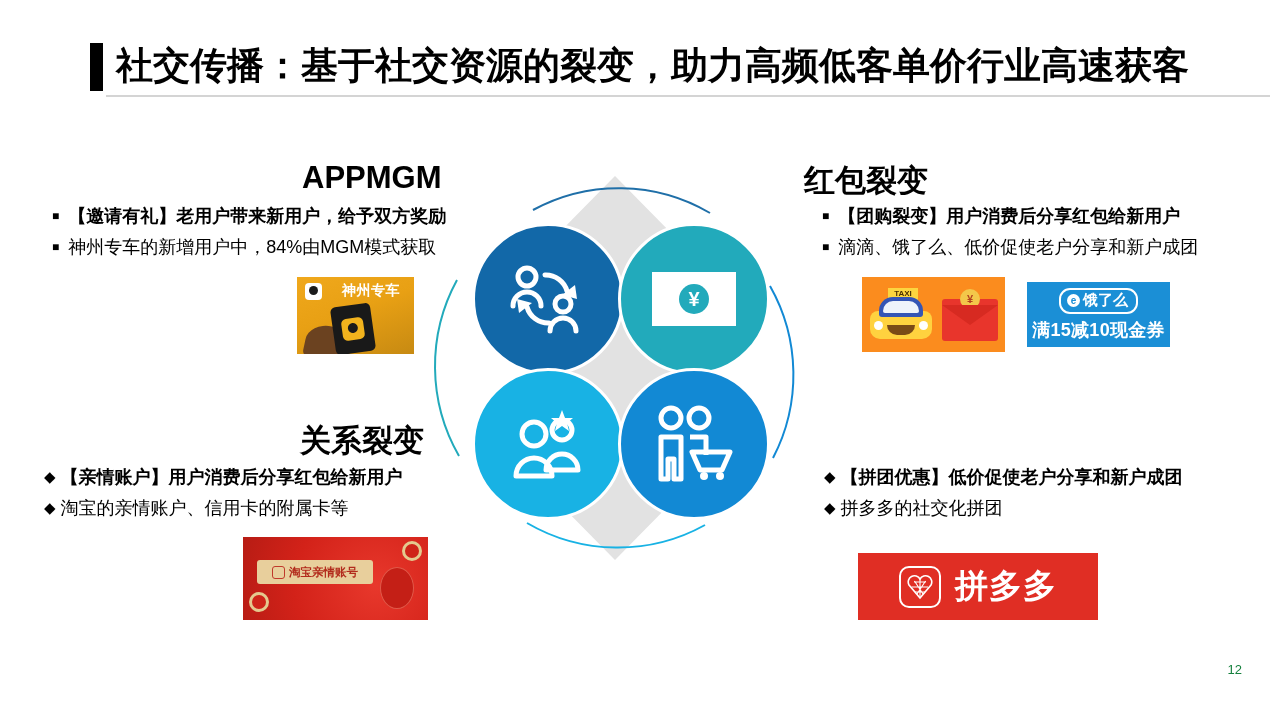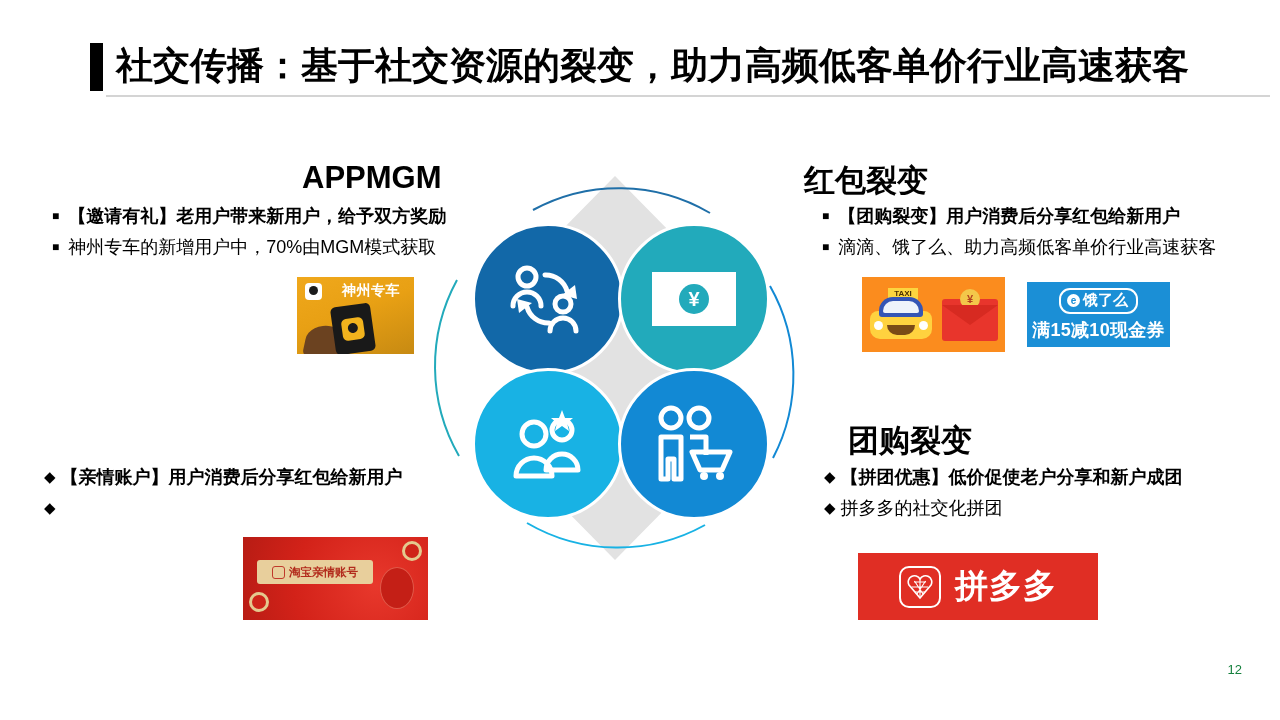--- a/index.html
+++ b/index.html
@@ -315,47 +315,48 @@
   </div>
 
   <div class="quad-heading" id="q-appmgm-heading">APPMGM</div>
   <div class="bullets" id="q-appmgm-bullets">
     <div class="bullet-row">
       <span class="bullet-mark">■</span>
       <span class="bullet-text strong">【邀请有礼】老用户带来新用户，给予双方奖励</span>
     </div>
     <div class="bullet-row">
       <span class="bullet-mark">■</span>
-      <span class="bullet-text">神州专车的新增用户中，70%由MGM模式获取</span>
+      <span class="bullet-text">神州专车的新增用户中，84%由MGM模式获取</span>
     </div>
   </div>
 
   <div class="quad-heading" id="q-hongbao-heading">红包裂变</div>
   <div class="bullets" id="q-hongbao-bullets">
     <div class="bullet-row">
       <span class="bullet-mark">■</span>
       <span class="bullet-text strong">【团购裂变】用户消费后分享红包给新用户</span>
     </div>
     <div class="bullet-row">
       <span class="bullet-mark">■</span>
-      <span class="bullet-text">滴滴、饿了么、助力高频低客单价行业高速获客</span>
-    </div>
-  </div>
-
+      <span class="bullet-text">滴滴、饿了么、低价促使老户分享和新户成团</span>
+    </div>
+  </div>
+
+  <div class="quad-heading" id="q-guanxi-heading">关系裂变</div>
   <div class="bullets" id="q-guanxi-bullets">
     <div class="bullet-row">
       <span class="bullet-mark diamond">◆</span>
       <span class="bullet-text strong">【亲情账户】用户消费后分享红包给新用户</span>
     </div>
     <div class="bullet-row">
       <span class="bullet-mark diamond">◆</span>
-    </div>
-  </div>
-
-  <div class="quad-heading" id="q-tuangou-heading">团购裂变</div>
+      <span class="bullet-text">淘宝的亲情账户、信用卡的附属卡等</span>
+    </div>
+  </div>
+
   <div class="bullets" id="q-tuangou-bullets">
     <div class="bullet-row">
       <span class="bullet-mark diamond">◆</span>
       <span class="bullet-text strong">【拼团优惠】低价促使老户分享和新户成团</span>
     </div>
     <div class="bullet-row">
       <span class="bullet-mark diamond">◆</span>
       <span class="bullet-text">拼多多的社交化拼团</span>
     </div>
   </div>

